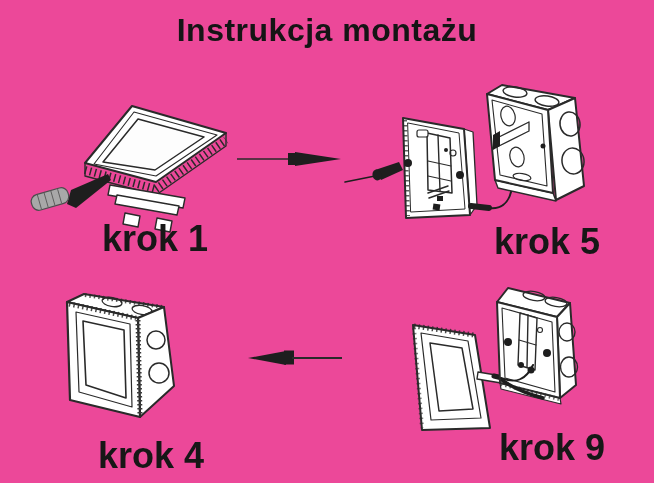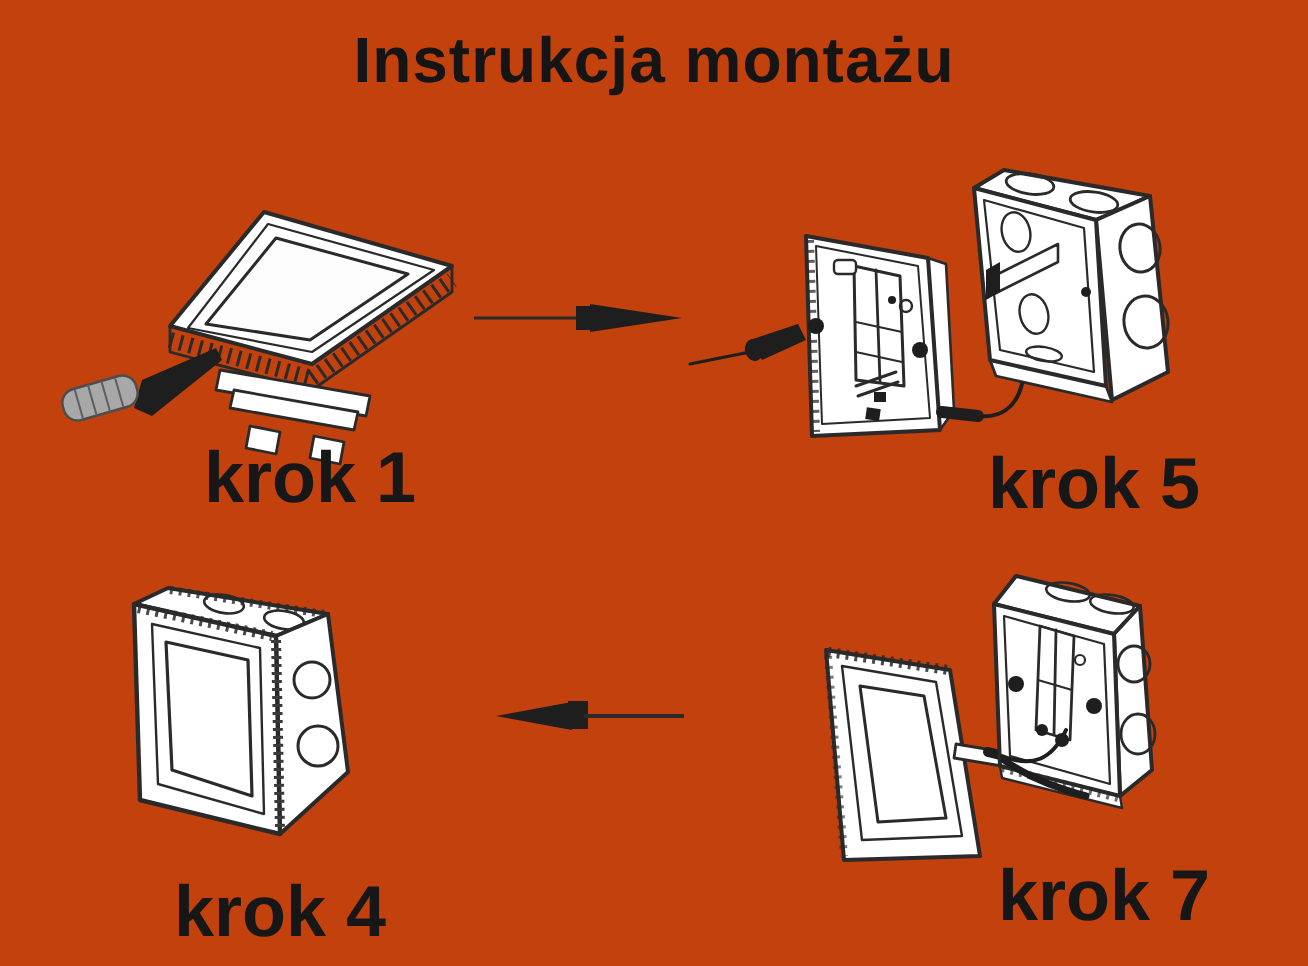--- a/index.html
+++ b/index.html
@@ -1,19 +1,19 @@
 <!DOCTYPE html>
 <html><head>
 <meta charset="utf-8">
 <style>
   html,body{margin:0;padding:0;background:#fff;}
   .canvas{
     position:relative;
     width:654px;height:483px;
-    background:#c2410c;
+    background:#ec4899;
     overflow:hidden;
     font-family:"Liberation Sans",sans-serif;
   }
   .title{
     position:absolute;
     left:0;right:0;top:12px;
     margin:0;
     text-align:center;
     font-size:32px;
     font-weight:700;
@@ -25,21 +25,21 @@
     width:150px;
     text-align:center;
     font-size:36px;
     font-weight:700;
     color:#171717;
     white-space:nowrap;
   }
   #cap1{left:80px;top:218px;}
   #cap2{left:472px;top:221px;}
   #cap3{left:477px;top:427px;}
-  #cap4{left:65px;top:435px;}
+  #cap4{left:76px;top:435px;}
   .fig{position:absolute;}
   #fig1{left:30px;top:78px;}
   #fig2{left:337px;top:58px;}
   #fig3{left:388px;top:270px;}
   #fig4{left:48px;top:283px;}
   #arrow1{left:233px;top:146px;}
   #arrow2{left:244px;top:345px;}
   svg{display:block;}
   svg *{vector-effect:non-scaling-stroke;}
 </style>
@@ -198,16 +198,16 @@
         <path d="M21,21 L88,35" stroke-width="5" stroke-dasharray="1.5,3" stroke-linecap="butt" opacity=".85"></path>
         <path d="M90,37 L92,132" stroke="#3a3a3a" stroke-width="5" stroke-dasharray="1.5,2.5" stroke-linecap="butt"></path>
         <polygon points="28,29 82,41 84,124 31,109" stroke-width="1.2"></polygon>
         <polygon points="35,38 76,47 78,115 38,102" fill="#ffffff" stroke-width="1.6"></polygon>
       </g>
     </svg>
   </div>
 
   <div class="caption" id="cap1">krok 1</div>
   <div class="caption" id="cap2">krok 5</div>
-  <div class="caption" id="cap3">krok 7</div>
+  <div class="caption" id="cap3">krok 9</div>
   <div class="caption" id="cap4">krok 4</div>
 
 </div>
 
 </body></html>

